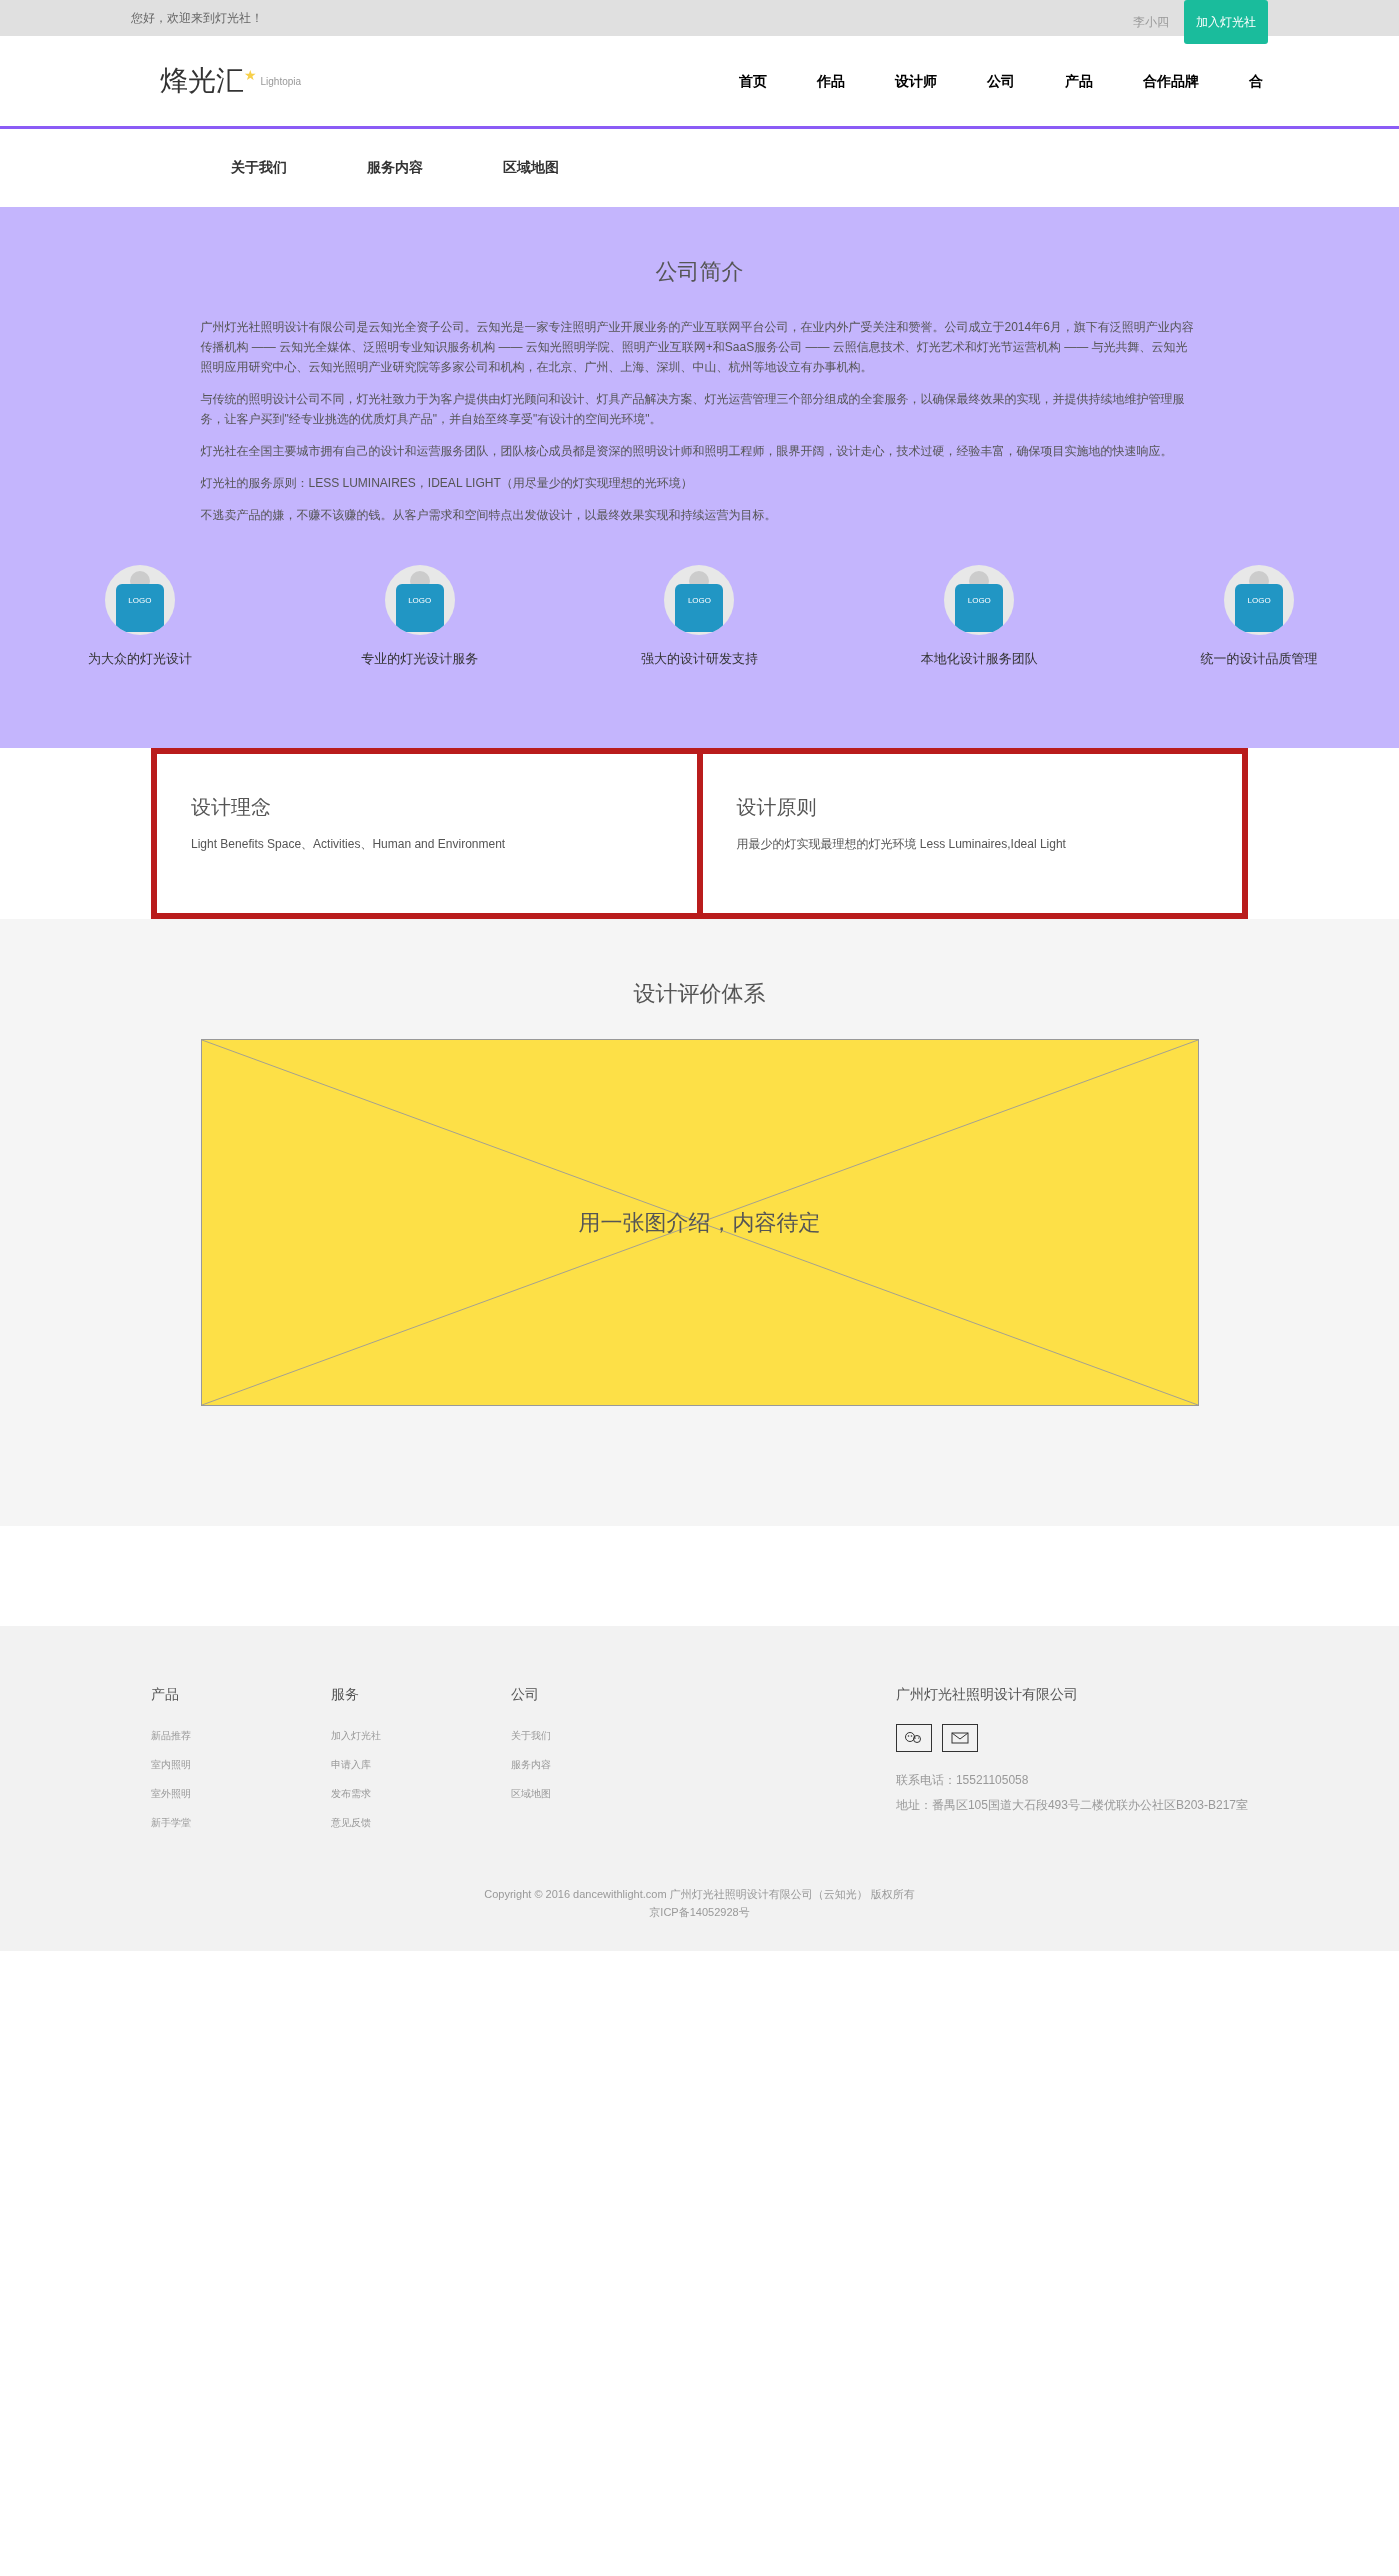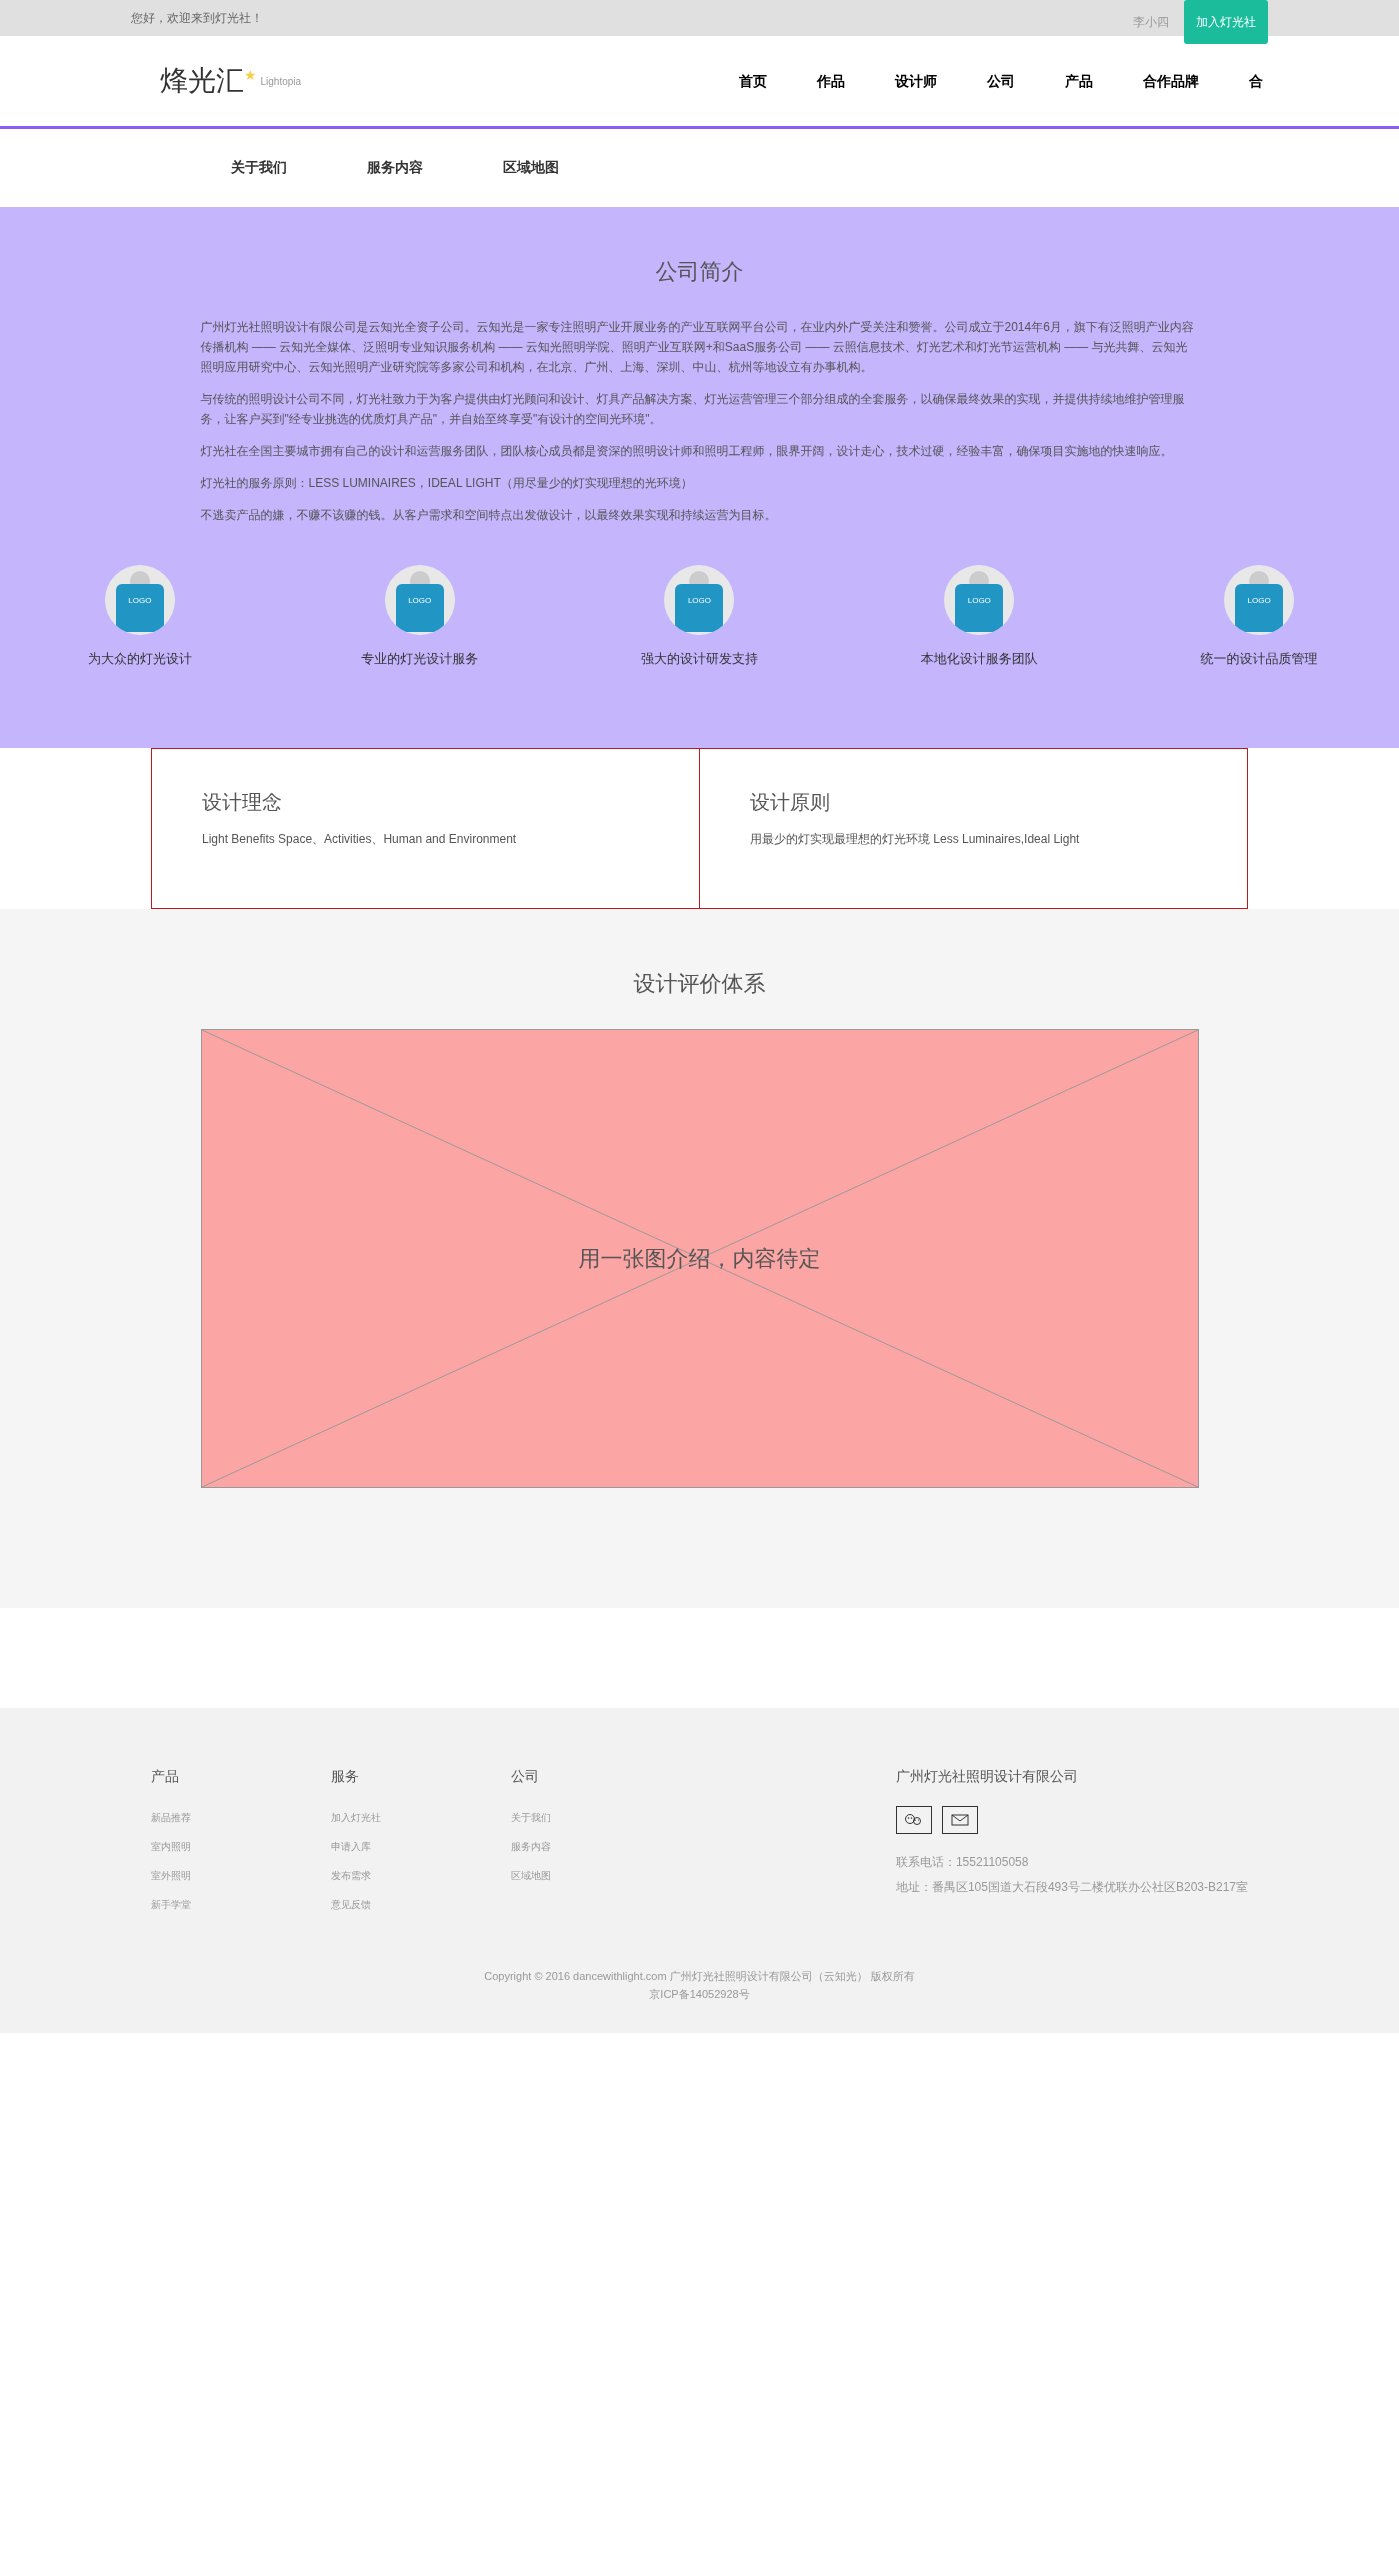--- a/index.html
+++ b/index.html
@@ -26,26 +26,26 @@
 .intro-text { width: 998px; margin: 0 auto; }
 .intro-text p { font-size: 12px; line-height: 20px; color: #555; margin-bottom: 12px; }
 .feature-row { display: flex; justify-content: space-around; margin-top: 40px; }
 .feature-item { text-align: center; width: 180px; }
 .feature-icon { width: 70px; height: 70px; margin: 0 auto 15px; border-radius: 50%; background: #e8e8e8; display: flex; align-items: center; justify-content: center; position: relative; overflow: hidden; }
 .feature-icon-inner { width: 48px; height: 48px; background: #2196c4; border-radius: 6px; position: relative; top: 8px; }
 .feature-icon-top { width: 20px; height: 20px; background: #ccc; border-radius: 50%; position: absolute; top: 6px; }
 .feature-icon-label { position: absolute; font-size: 8px; color: #fff; z-index: 2; }
 .feature-text { font-size: 13px; color: #333; }
 .two-col { display: flex; width: 1097px; margin: 0 auto; }
-.col { flex: 1; border: 1px solid #b91c1c; padding: 40px 50px 60px; min-height: 160px; }
+.col { flex: 1; border: 6px solid #b91c1c; padding: 40px 34px 60px; min-height: 160px; }
 .col + .col { border-left: none; }
 .col-title { font-size: 20px; color: #555; margin-bottom: 15px; font-weight: normal; }
 .col-desc { font-size: 12px; color: #555; }
 .eval-section { background: #f5f5f5; padding: 60px 0 120px; }
-.placeholder-box { width: 998px; height: 459px; margin: 30px auto 0; border: 1px solid #999; position: relative; display: flex; align-items: center; justify-content: center; background: #fca5a5; }
+.placeholder-box { width: 998px; height: 367px; margin: 30px auto 0; border: 1px solid #999; position: relative; display: flex; align-items: center; justify-content: center; background: #fde047; }
 .placeholder-box svg { position: absolute; top: 0; left: 0; width: 100%; height: 100%; }
 .placeholder-text { font-size: 22px; color: #555; z-index: 1; }
 .footer { background: #f2f2f2; padding: 60px 0 30px; margin-top: 100px; }
 .footer-inner { width: 1097px; margin: 0 auto; display: flex; }
 .footer-col { width: 180px; }
 .footer-col-wide { flex: 1; text-align: right; }
 .footer-title { font-size: 14px; color: #555; margin-bottom: 25px; }
 .footer-link { display: block; font-size: 10px; color: #999; margin-bottom: 15px; cursor: pointer; }
 .footer-company { font-size: 14px; color: #555; margin-bottom: 20px; }
 .social-icons { display: flex; gap: 10px; justify-content: flex-start; margin-bottom: 20px; }

